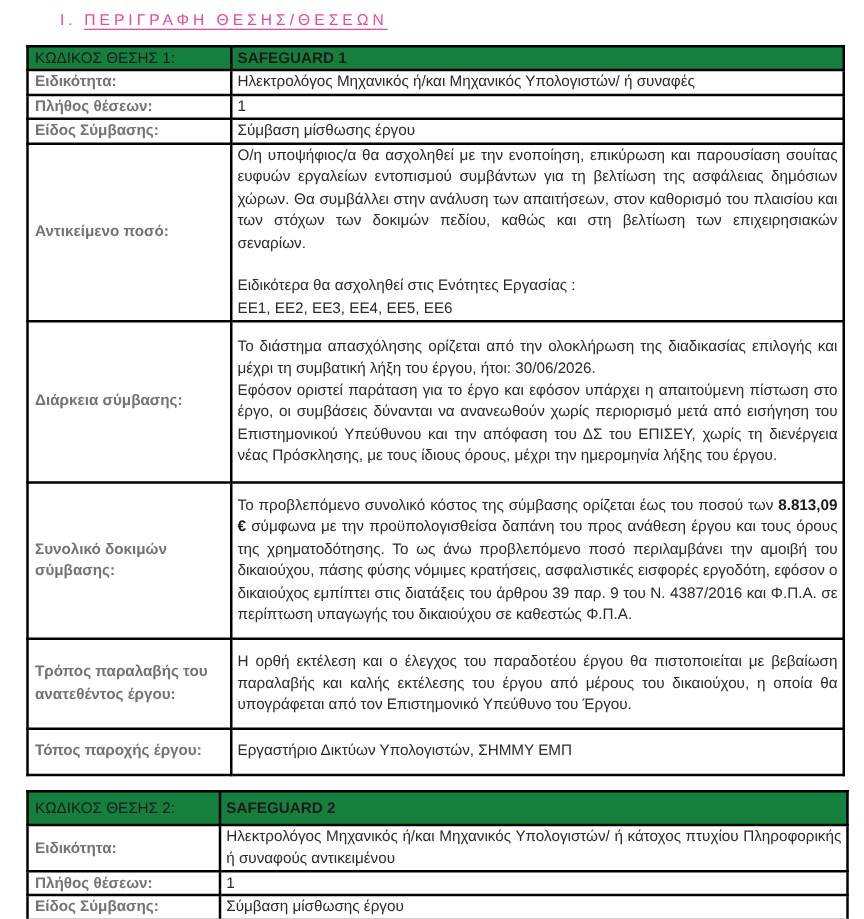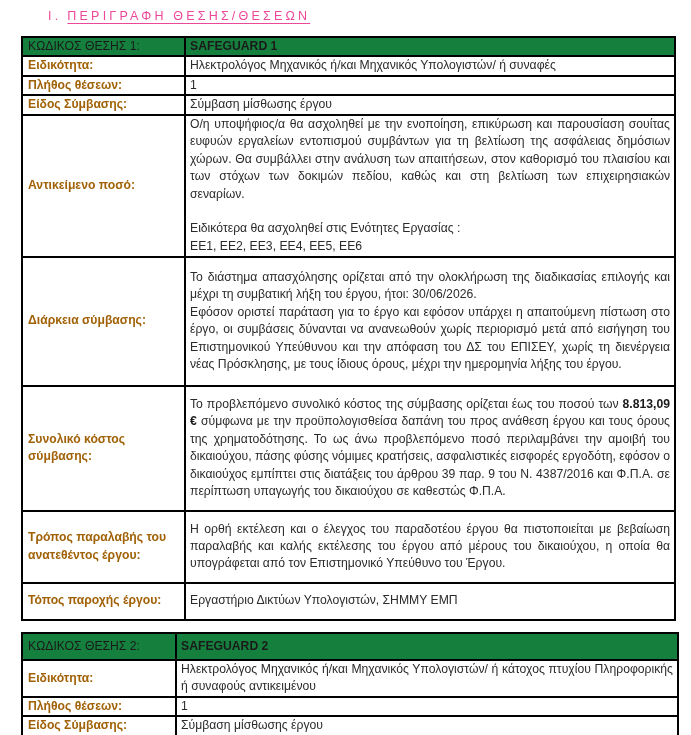--- a/index.html
+++ b/index.html
@@ -38,21 +38,21 @@
       font-size: 12.2px;
       line-height: 17.4px;
     }
     table.pos td {
       border: 2px solid #000000;
       padding: 0 4px 0 4px;
       vertical-align: middle;
     }
     table.pos td.label {
       font-weight: bold;
-      color: #a16207;
+      color: #737373;
       padding-left: 5px;
     }
     table.pos td.value {
       color: #2b2b2b;
     }
     table.pos td.justify {
       text-align: justify;
     }
     table.pos tr.header td {
       background: #15803d;
@@ -119,21 +119,21 @@
     </td>
   </tr>
   <tr style="height:129px;">
     <td class="label">Διάρκεια σύμβασης:</td>
     <td class="value justify">
       <span class="para">Το διάστημα απασχόλησης ορίζεται από την ολοκλήρωση της διαδικασίας επιλογής και μέχρι τη συμβατική λήξη του έργου, ήτοι: 30/06/2026.</span>
       <span class="para">Εφόσον οριστεί παράταση για το έργο και εφόσον υπάρχει η απαιτούμενη πίστωση στο έργο, οι συμβάσεις δύνανται να ανανεωθούν χωρίς περιορισμό μετά από εισήγηση του Επιστημονικού Υπεύθυνου και την απόφαση του ΔΣ του ΕΠΙΣΕΥ, χωρίς τη διενέργεια νέας Πρόσκλησης, με τους ίδιους όρους, μέχρι την ημερομηνία λήξης του έργου.</span>
     </td>
   </tr>
   <tr style="height:125px;">
-    <td class="label">Συνολικό κόστος σύμβασης:</td>
+    <td class="label">Συνολικό δοκιμών σύμβασης:</td>
     <td class="value justify"><span>Το προβλεπόμενο συνολικό κόστος της σύμβασης ορίζεται έως του ποσού των </span><span class="bold-amount">8.813,09 €</span><span> σύμφωνα με την προϋπολογισθείσα δαπάνη του προς ανάθεση έργου και τους όρους της χρηματοδότησης. Το ως άνω προβλεπόμενο ποσό περιλαμβάνει την αμοιβή του δικαιούχου, πάσης φύσης νόμιμες κρατήσεις, ασφαλιστικές εισφορές εργοδότη, εφόσον ο δικαιούχος εμπίπτει στις διατάξεις του άρθρου 39 παρ. 9 του Ν. 4387/2016 και Φ.Π.Α. σε περίπτωση υπαγωγής του δικαιούχου σε καθεστώς Φ.Π.Α.</span></td>
   </tr>
   <tr style="height:72px;">
     <td class="label">Τρόπος παραλαβής του ανατεθέντος έργου:</td>
     <td class="value justify">Η ορθή εκτέλεση και ο έλεγχος του παραδοτέου έργου θα πιστοποιείται με βεβαίωση παραλαβής και καλής εκτέλεσης του έργου από μέρους του δικαιούχου, η οποία θα υπογράφεται από τον Επιστημονικό Υπεύθυνο του Έργου.</td>
   </tr>
   <tr style="height:37px;">
     <td class="label">Τόπος παροχής έργου:</td>
     <td class="value">Εργαστήριο Δικτύων Υπολογιστών, ΣΗΜΜΥ ΕΜΠ</td>
   </tr>

